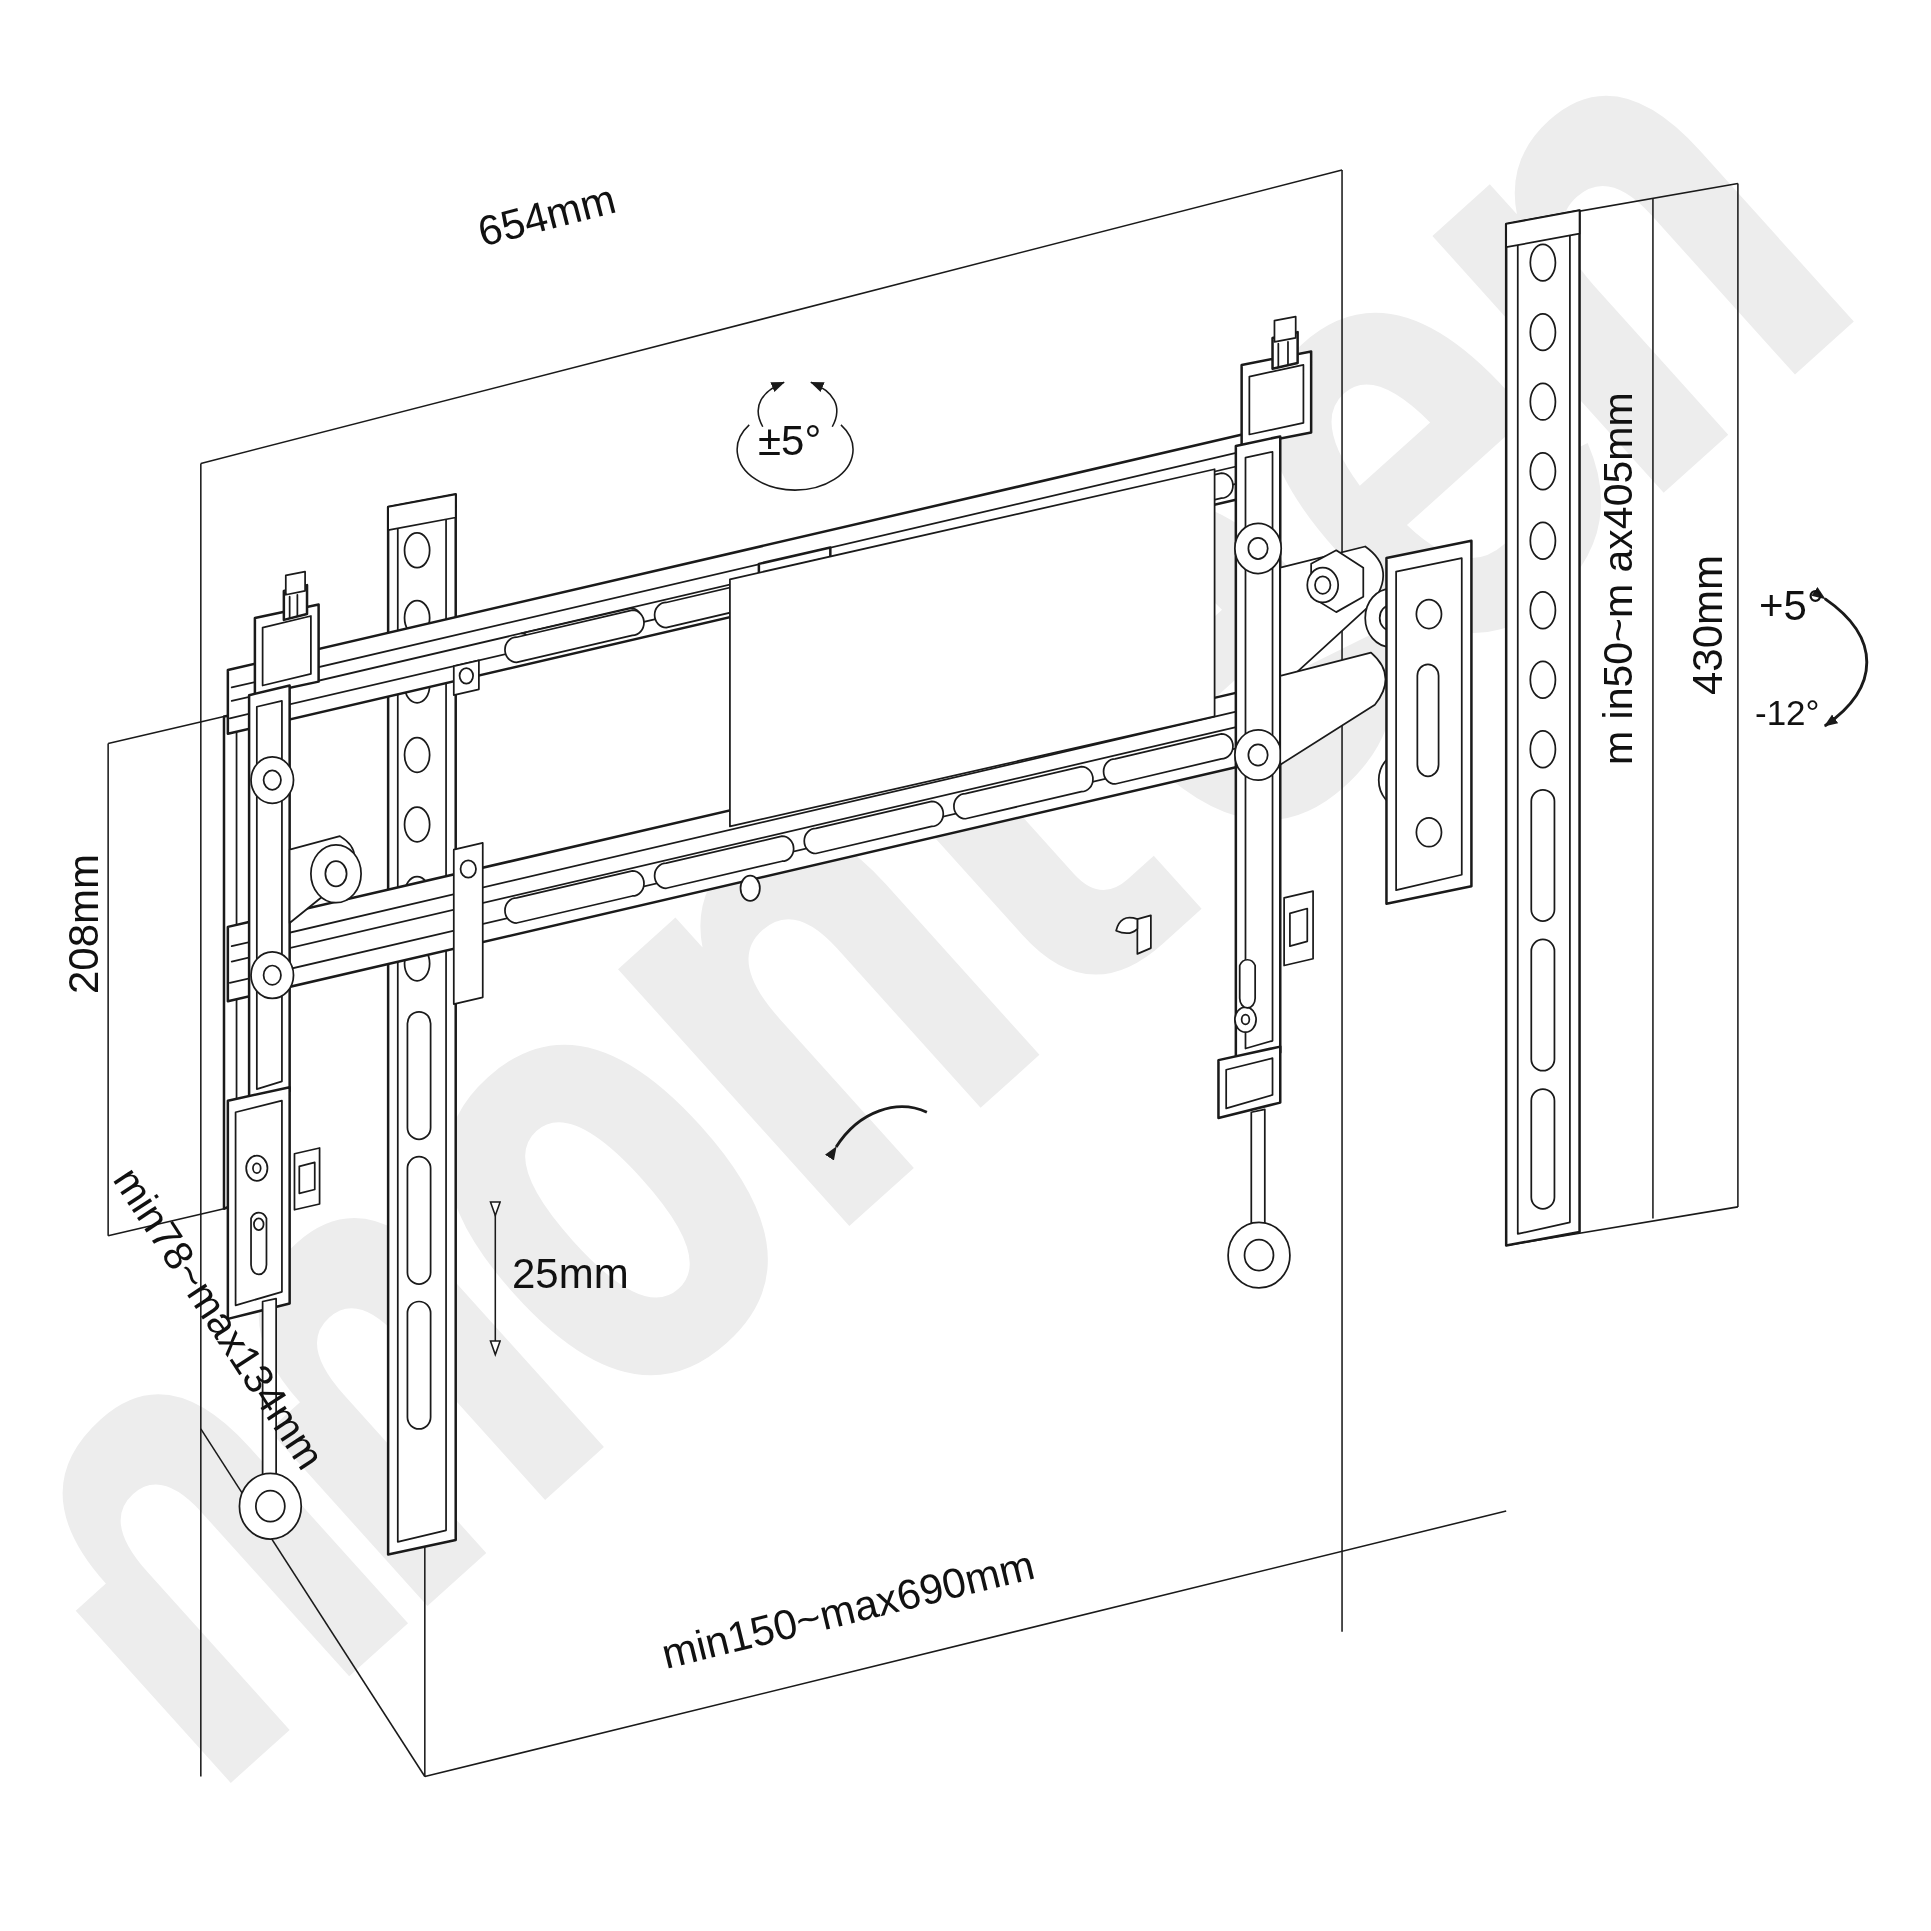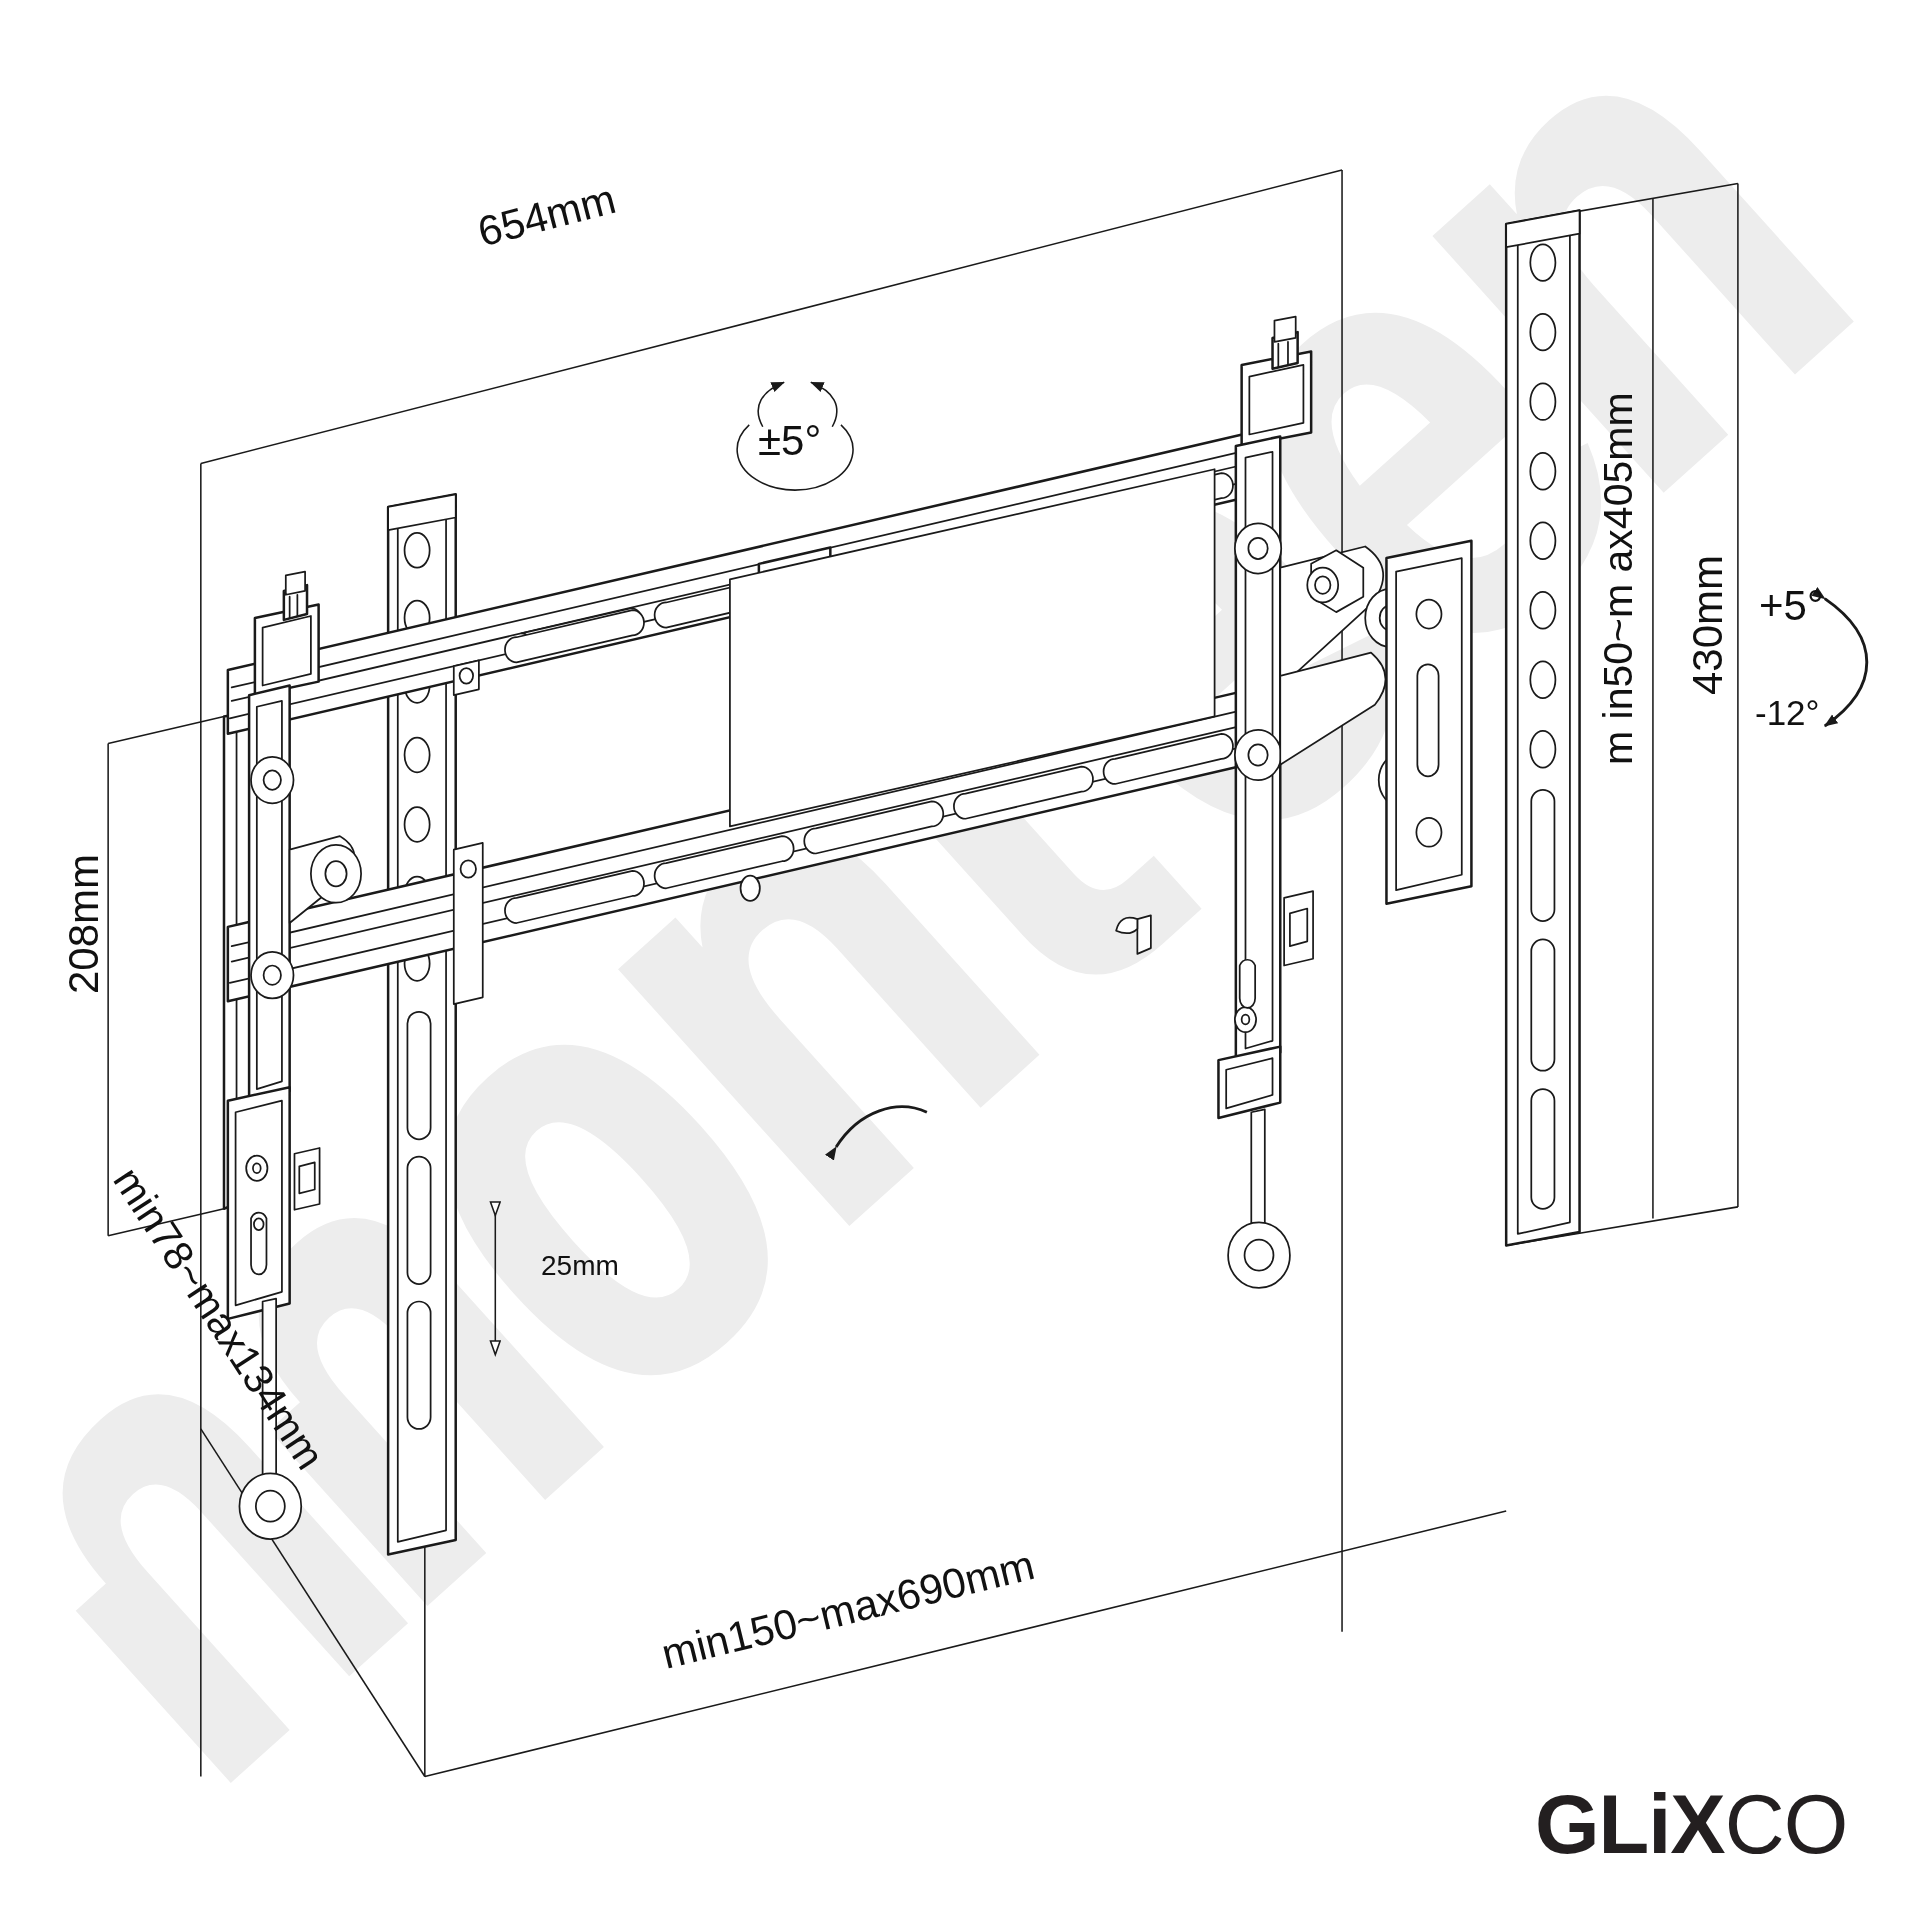--- a/index.html
+++ b/index.html
@@ -326,26 +326,23 @@
   <div class="lbl" style="left:60px;top:994px;font-size:42px;transform:rotate(-90deg);transform-origin:left top;">208mm</div>
 
   <div class="lbl" style="left:1684px;top:695px;font-size:42px;transform:rotate(-90deg);transform-origin:left top;">430mm</div>
 
   <div class="lbl" style="left:1595px;top:765px;font-size:41px;transform:rotate(-90deg);transform-origin:left top;">m in50~m ax405mm</div>
 
   <div class="lbl" style="left:143px;top:1159px;font-size:41px;transform:rotate(57deg);transform-origin:left top;">min78~max134mm</div>
 
   <div class="lbl" style="left:657px;top:1632px;font-size:42px;transform:rotate(-13.8deg);transform-origin:left top;">min150~max690mm</div>
 
-  <div class="lbl" style="left:512px;top:1250px;font-size:28px;margin-left:29px;">25mm</div>
+  <div class="lbl" style="left:512px;top:1250px;font-size:42px;">25mm</div>
 
   <div class="lbl" style="left:758px;top:417px;font-size:42px;">±5°</div>
 
   <div class="lbl" style="left:1759px;top:582px;font-size:42px;">+5°</div>
 
   <div class="lbl" style="left:1755px;top:693px;font-size:35px;">-12°</div>
 
-  <div class="logo">
-    <span class="b">GLiX</span><span class="l">CO</span>
-  </div>
 
 </div>
 
 
 </body></html>

